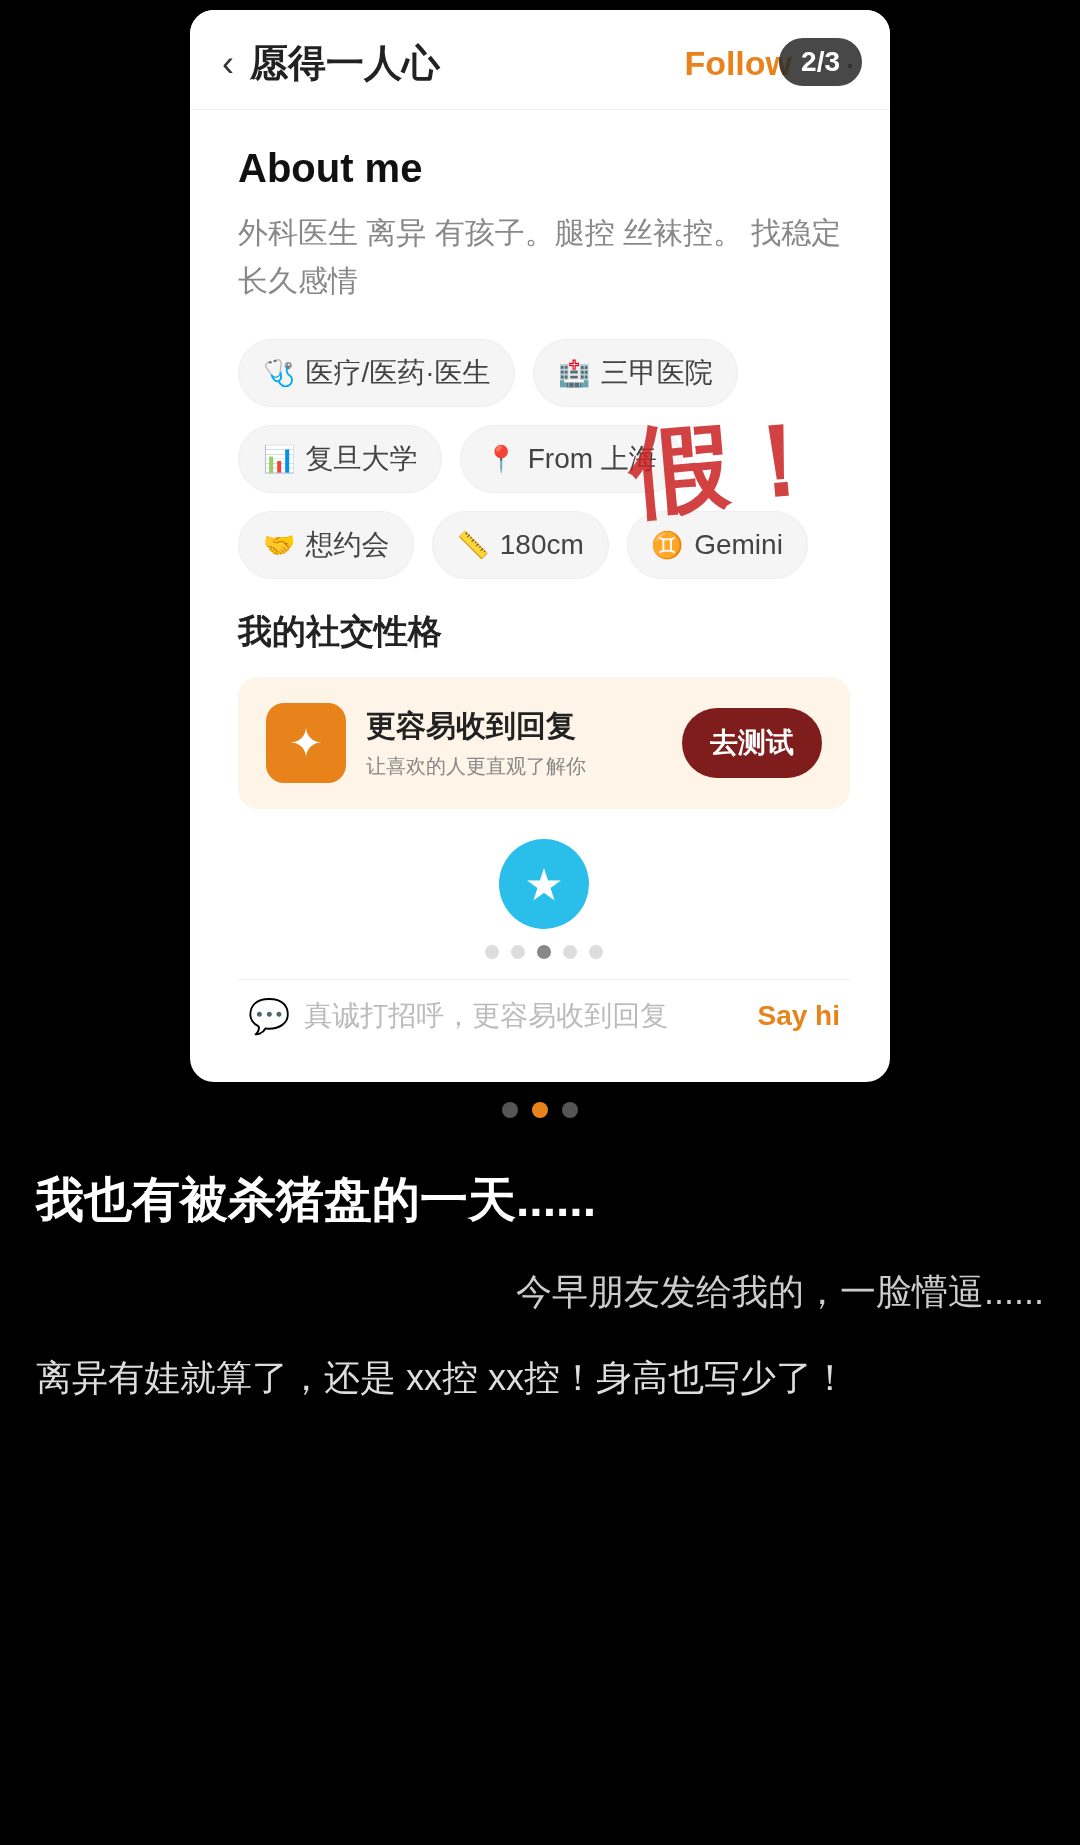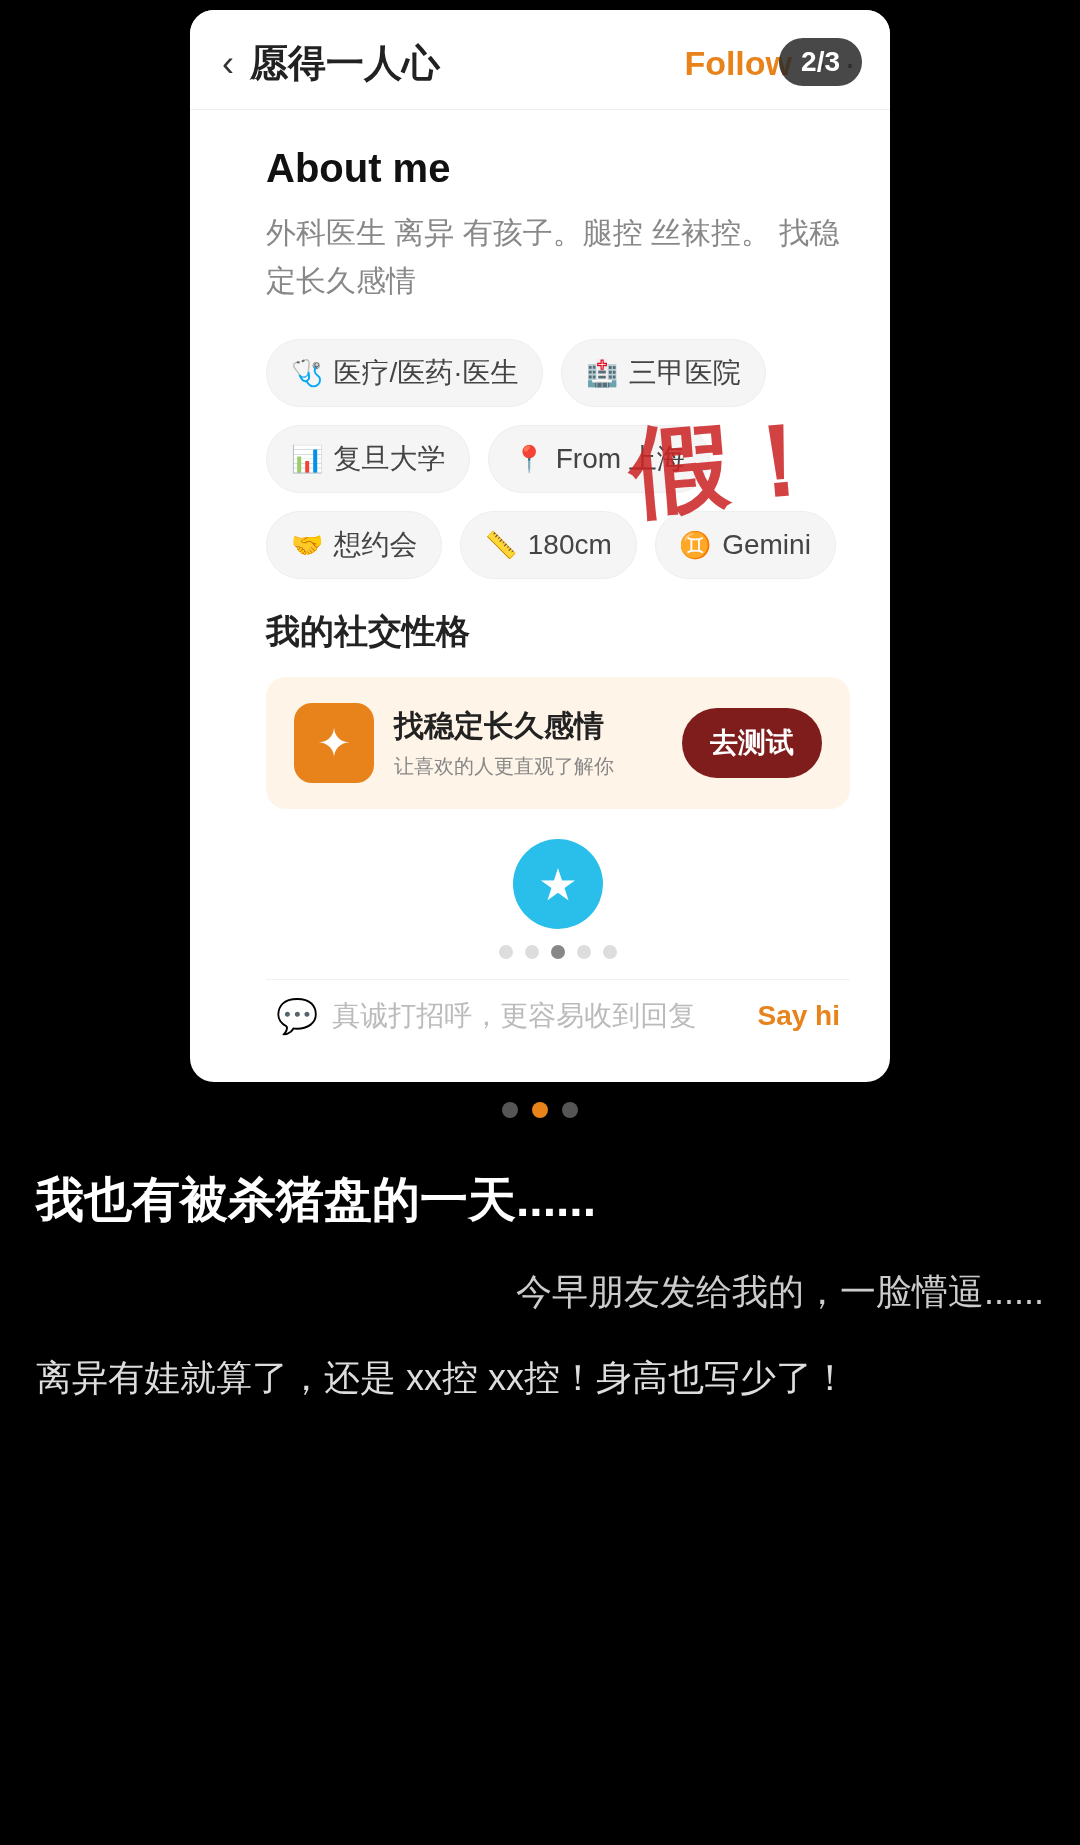--- a/index.html
+++ b/index.html
@@ -72,22 +72,21 @@
       background: rgba(40,40,40,0.85);
       color: #fff;
       border-radius: 50px;
       padding: 8px 22px;
       font-size: 28px;
       font-weight: 600;
     }
 
     
     .card-body {
-      padding: 36px 40px 30px 64px;
-      margin-left: 12px;
+      padding: 36px 40px 30px 48px;
     }
 
     .section-title {
       font-size: 40px;
       font-weight: 800;
       color: #111;
       margin-bottom: 18px;
     }
 
     .bio-text {
@@ -357,21 +356,21 @@
         <div class="fake-stamp">假！</div>
       </div>
 
       <div class="social-title">我的社交性格</div>
 
       <div class="social-card">
         <div class="social-icon-box">
           <span class="social-icon-inner">✦</span>
         </div>
         <div class="social-text">
-          <div class="social-text-title">找稳定长久感情</div>
+          <div class="social-text-title">更容易收到回复</div>
           <div class="social-text-sub">让喜欢的人更直观了解你</div>
         </div>
         <div class="test-btn">去测试</div>
       </div>
 
       <div class="star-circle-wrapper">
         <div class="star-circle">
           <span class="star-circle-icon">★</span>
         </div>
       </div>

